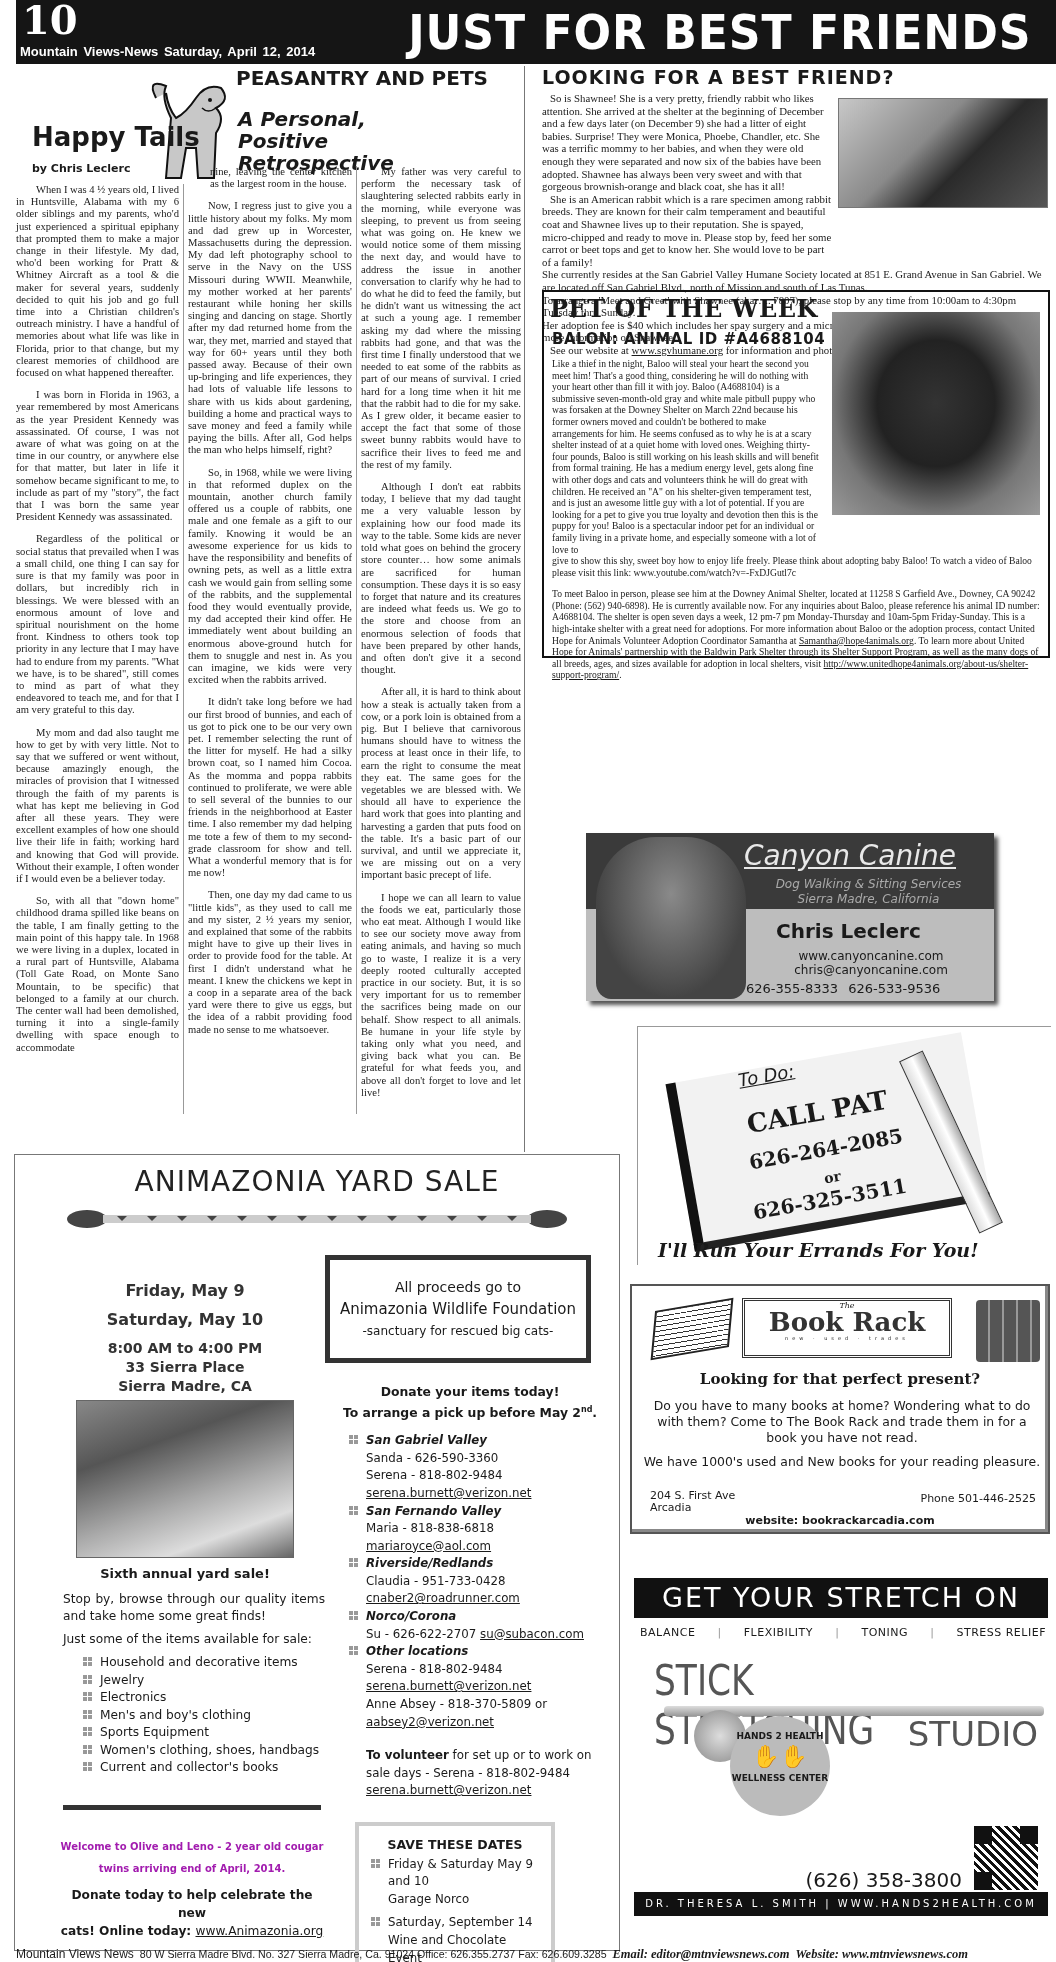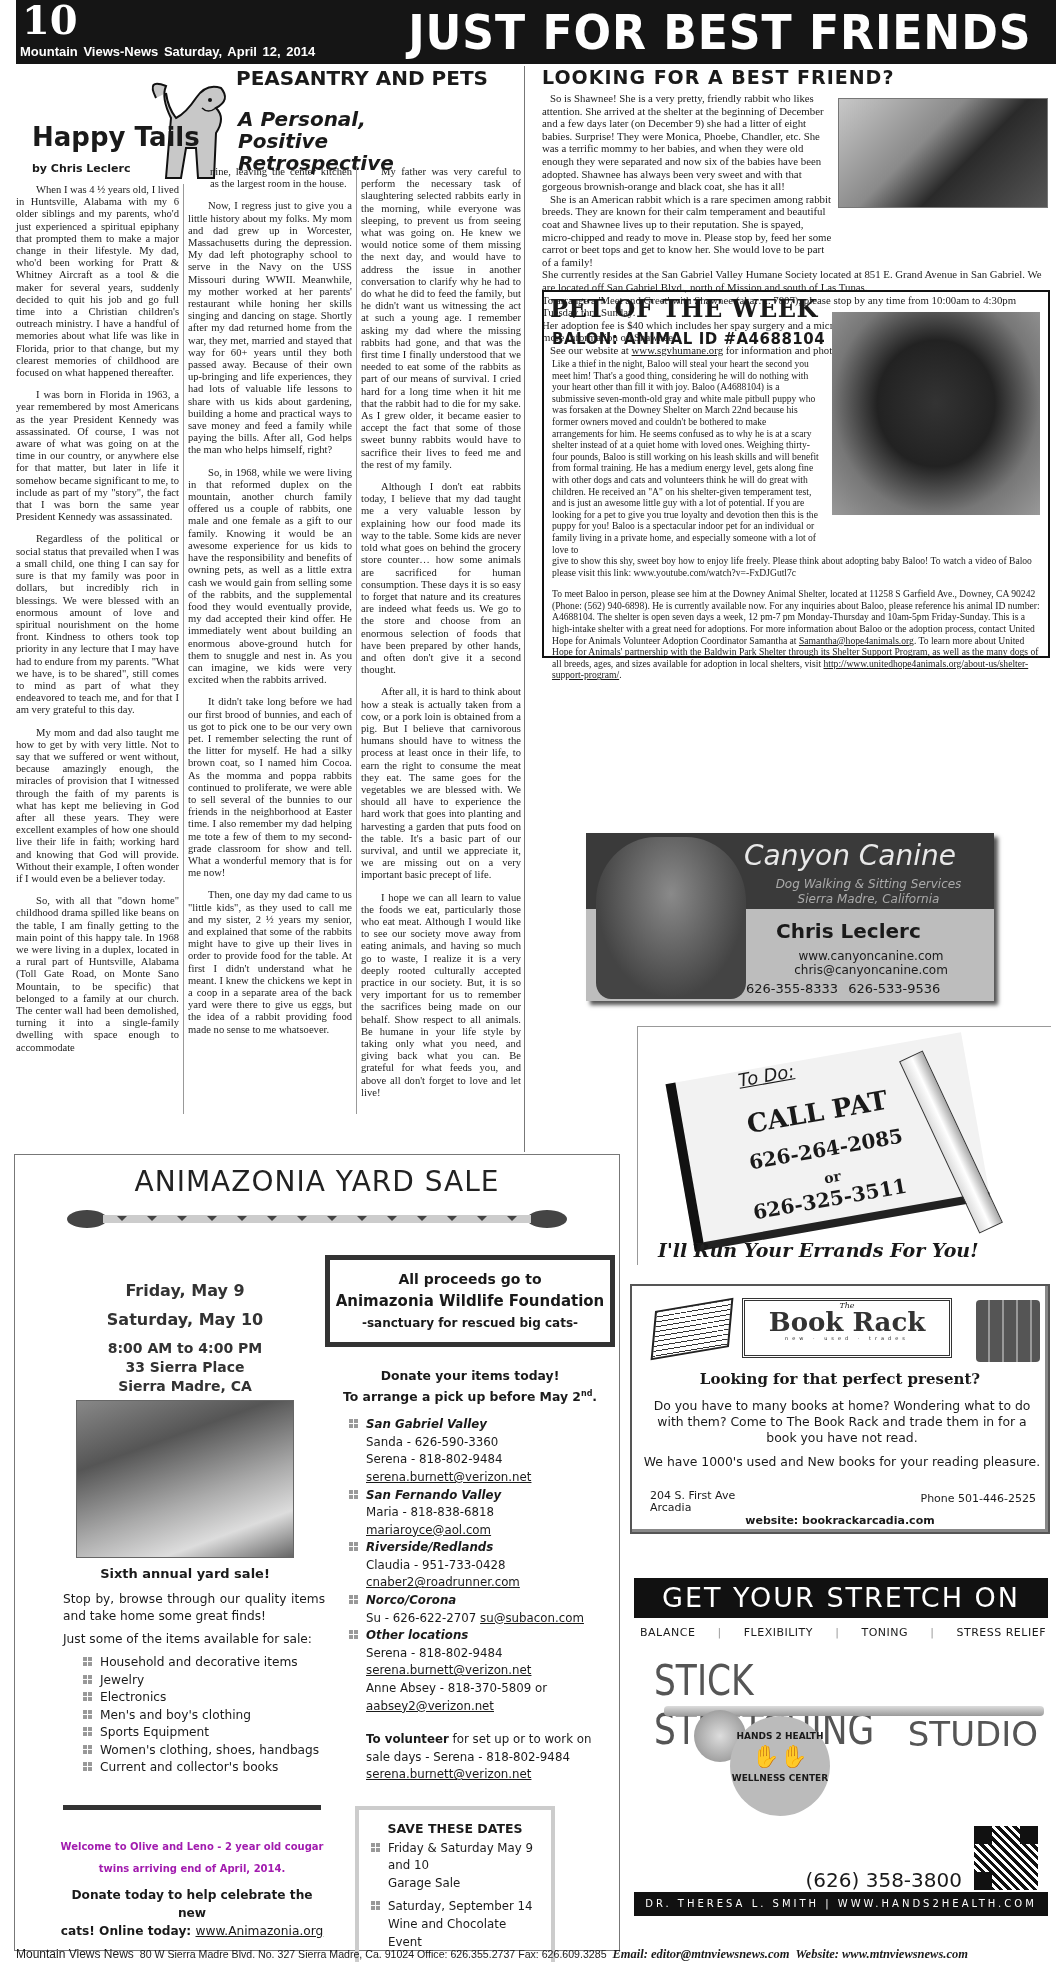--- a/index.html
+++ b/index.html
@@ -39,21 +39,21 @@
   .potw-title { position: absolute; left: 6px; top: 2px; font-family: "DejaVu Serif", serif; font-weight: bold; font-size: 24px; letter-spacing: 0.5px; }
   .potw-sub { position: absolute; left: 8px; top: 38px; font-family: "DejaVu Sans", sans-serif; font-size: 15px; font-weight: bold; letter-spacing: 0.5px; }
   .potw-body { position: absolute; left: 8px; top: 66px; width: 492px; font-size: 9.6px; line-height: 11.6px; }
   .potw-body .narrow { width: 268px; }
   .potw-body p { margin-bottom: 10px; }
   .dog-photo { position: absolute; left: 288px; top: 20px; width: 208px; height: 203px; background: radial-gradient(ellipse at 50% 45%, #333 0%, #222 40%, #777 70%, #999 100%); }
 
   .ad { position: absolute; }
   .canyon { left: 586px; top: 833px; width: 408px; height: 168px; background: linear-gradient(to bottom,#3a3a3a 0%, #3a3a3a 45%, #bdbdbd 45%, #bdbdbd 100%); box-shadow: 4px 4px 4px #555; font-family: "DejaVu Sans", sans-serif; }
   .canyon .dog { position: absolute; left: 10px; top: 4px; width: 150px; height: 162px; border-radius: 40% 40% 10% 10%; background: radial-gradient(ellipse at 50% 35%, #8a8a8a, #444 70%); }
-  .canyon .c-title { position: absolute; left: 158px; top: 6px; color: #e8e8e8; font-size: 28px; font-style: italic; }
+  .canyon .c-title { position: absolute; left: 158px; top: 6px; color: #e8e8e8; font-size: 28px; font-style: italic; text-decoration: underline; }
   .canyon .c-tag { position: absolute; left: 160px; top: 44px; width: 245px; text-align: center; color: #aaa; font-size: 12px; font-style: italic; line-height: 15px; }
   .canyon .c-name { position: absolute; left: 190px; top: 86px; font-size: 20px; font-weight: bold; }
   .canyon .c-web { position: absolute; left: 170px; top: 116px; width: 230px; text-align: center; font-size: 12px; line-height: 14px; }
   .canyon .c-phones { position: absolute; left: 160px; top: 148px; font-size: 13px; word-spacing: 6px; }
 
   .errands { left: 637px; top: 1026px; width: 414px; height: 239px; border-left: 1px solid #999; border-top: 1px solid #999; }
   .errands .note { position: absolute; left: 40px; top: 30px; width: 300px; height: 170px; background: #f2f2f2; transform: rotate(-10deg); border-left: 10px solid #111; border-bottom: 8px solid #222; }
   .errands .todo { position: absolute; left: 100px; top: 38px; font-family: "DejaVu Sans", sans-serif; font-style: italic; font-size: 18px; text-decoration: underline; transform: rotate(-10deg); }
   .errands .call { position: absolute; left: 108px; top: 70px; font-family: "DejaVu Serif", serif; font-weight: bold; font-size: 26px; transform: rotate(-10deg); }
   .errands .ph1 { position: absolute; left: 110px; top: 110px; font-family: "DejaVu Serif", serif; font-weight: bold; font-size: 20px; transform: rotate(-10deg); }
@@ -107,21 +107,21 @@
   .yard .sixth { text-align: center; font-weight: bold; font-size: 13px; margin-top: 8px; }
   .yard .intro { font-size: 12.2px; line-height: 17px; margin-top: 10px; padding-left: 18px; text-align: justify; }
   .yard .items { list-style: none; padding-left: 38px; margin-top: 6px; font-size: 12.2px; line-height: 17.5px; }
   .yard .items li::before, .bul::before { content: ""; display: inline-block; width: 9px; height: 9px; margin-right: 8px; background:
       linear-gradient(#999,#999) 0 0/4px 4px no-repeat, linear-gradient(#999,#999) 5px 0/4px 4px no-repeat,
       linear-gradient(#999,#999) 0 5px/4px 4px no-repeat, linear-gradient(#999,#999) 5px 5px/4px 4px no-repeat; }
   .yard .hr { height: 5px; background: #333; margin: 28px 0 0 18px; width: 258px; }
   .yard .welcome { text-align: center; font-weight: bold; font-size: 10px; line-height: 22px; margin-top: 26px; color: #a21caf; padding-left: 14px; }
   .yard .donate { text-align: center; font-weight: bold; font-size: 12.2px; line-height: 18px; margin-top: 6px; padding-left: 14px; }
   .yard .right { position: absolute; left: 310px; top: 100px; width: 290px; }
-  .yard .proceeds { border: 5px solid #333; text-align: center; padding: 8px 4px; width: 290px; margin-left: 0; font-size: 14px; line-height: 22px; font-weight: bold; }
+  .yard .proceeds { border: 5px solid #333; text-align: center; padding: 16px 4px; width: 266px; margin-left: 0; font-size: 14px; line-height: 22px; }
   .yard .proceeds .small { font-size: 12px; }
   .yard .donate-head { text-align: center; font-weight: bold; font-size: 12.4px; line-height: 18px; margin-top: 20px; }
   .yard .contacts { margin-top: 10px; padding-left: 24px; font-size: 11.8px; line-height: 17.6px; }
   .yard .region { font-weight: bold; font-style: italic; }
   .yard .indent { padding-left: 17px; }
   .yard .volunteer { margin-top: 16px; padding-left: 41px; font-size: 11.8px; line-height: 17.6px; }
   .yard .save { margin: 22px 0 0 30px; width: 200px; border: 4px solid #ccc; padding: 10px 12px; font-size: 11.8px; line-height: 17.6px; }
   .yard .save h4 { text-align: center; font-size: 12.5px; margin-bottom: 2px; }
   .yard .save .row { display: flex; margin-bottom: 6px; }
   .yard sup { font-size: 8px; }
@@ -347,21 +347,21 @@
     <div class="volunteer">
       <b>To volunteer</b><span> for set up or to work on sale days - Serena - 818-802-9484</span><br>
       <span class="link">serena.burnett@verizon.net</span>
     </div>
     <div class="save">
       <h4>SAVE THESE DATES</h4>
       <div class="row">
           <span class="bul"></span>
           <div>
             <div>Friday &amp; Saturday May 9 and 10</div>
-            <div>Garage Sale</div>
+            <div>Garage Norco</div>
           </div>
         </div>
       <div class="row">
           <span class="bul"></span>
           <div>
             <div>Saturday, September 14</div>
             <div>Wine and Chocolate Event</div>
           </div>
         </div>
     </div>

